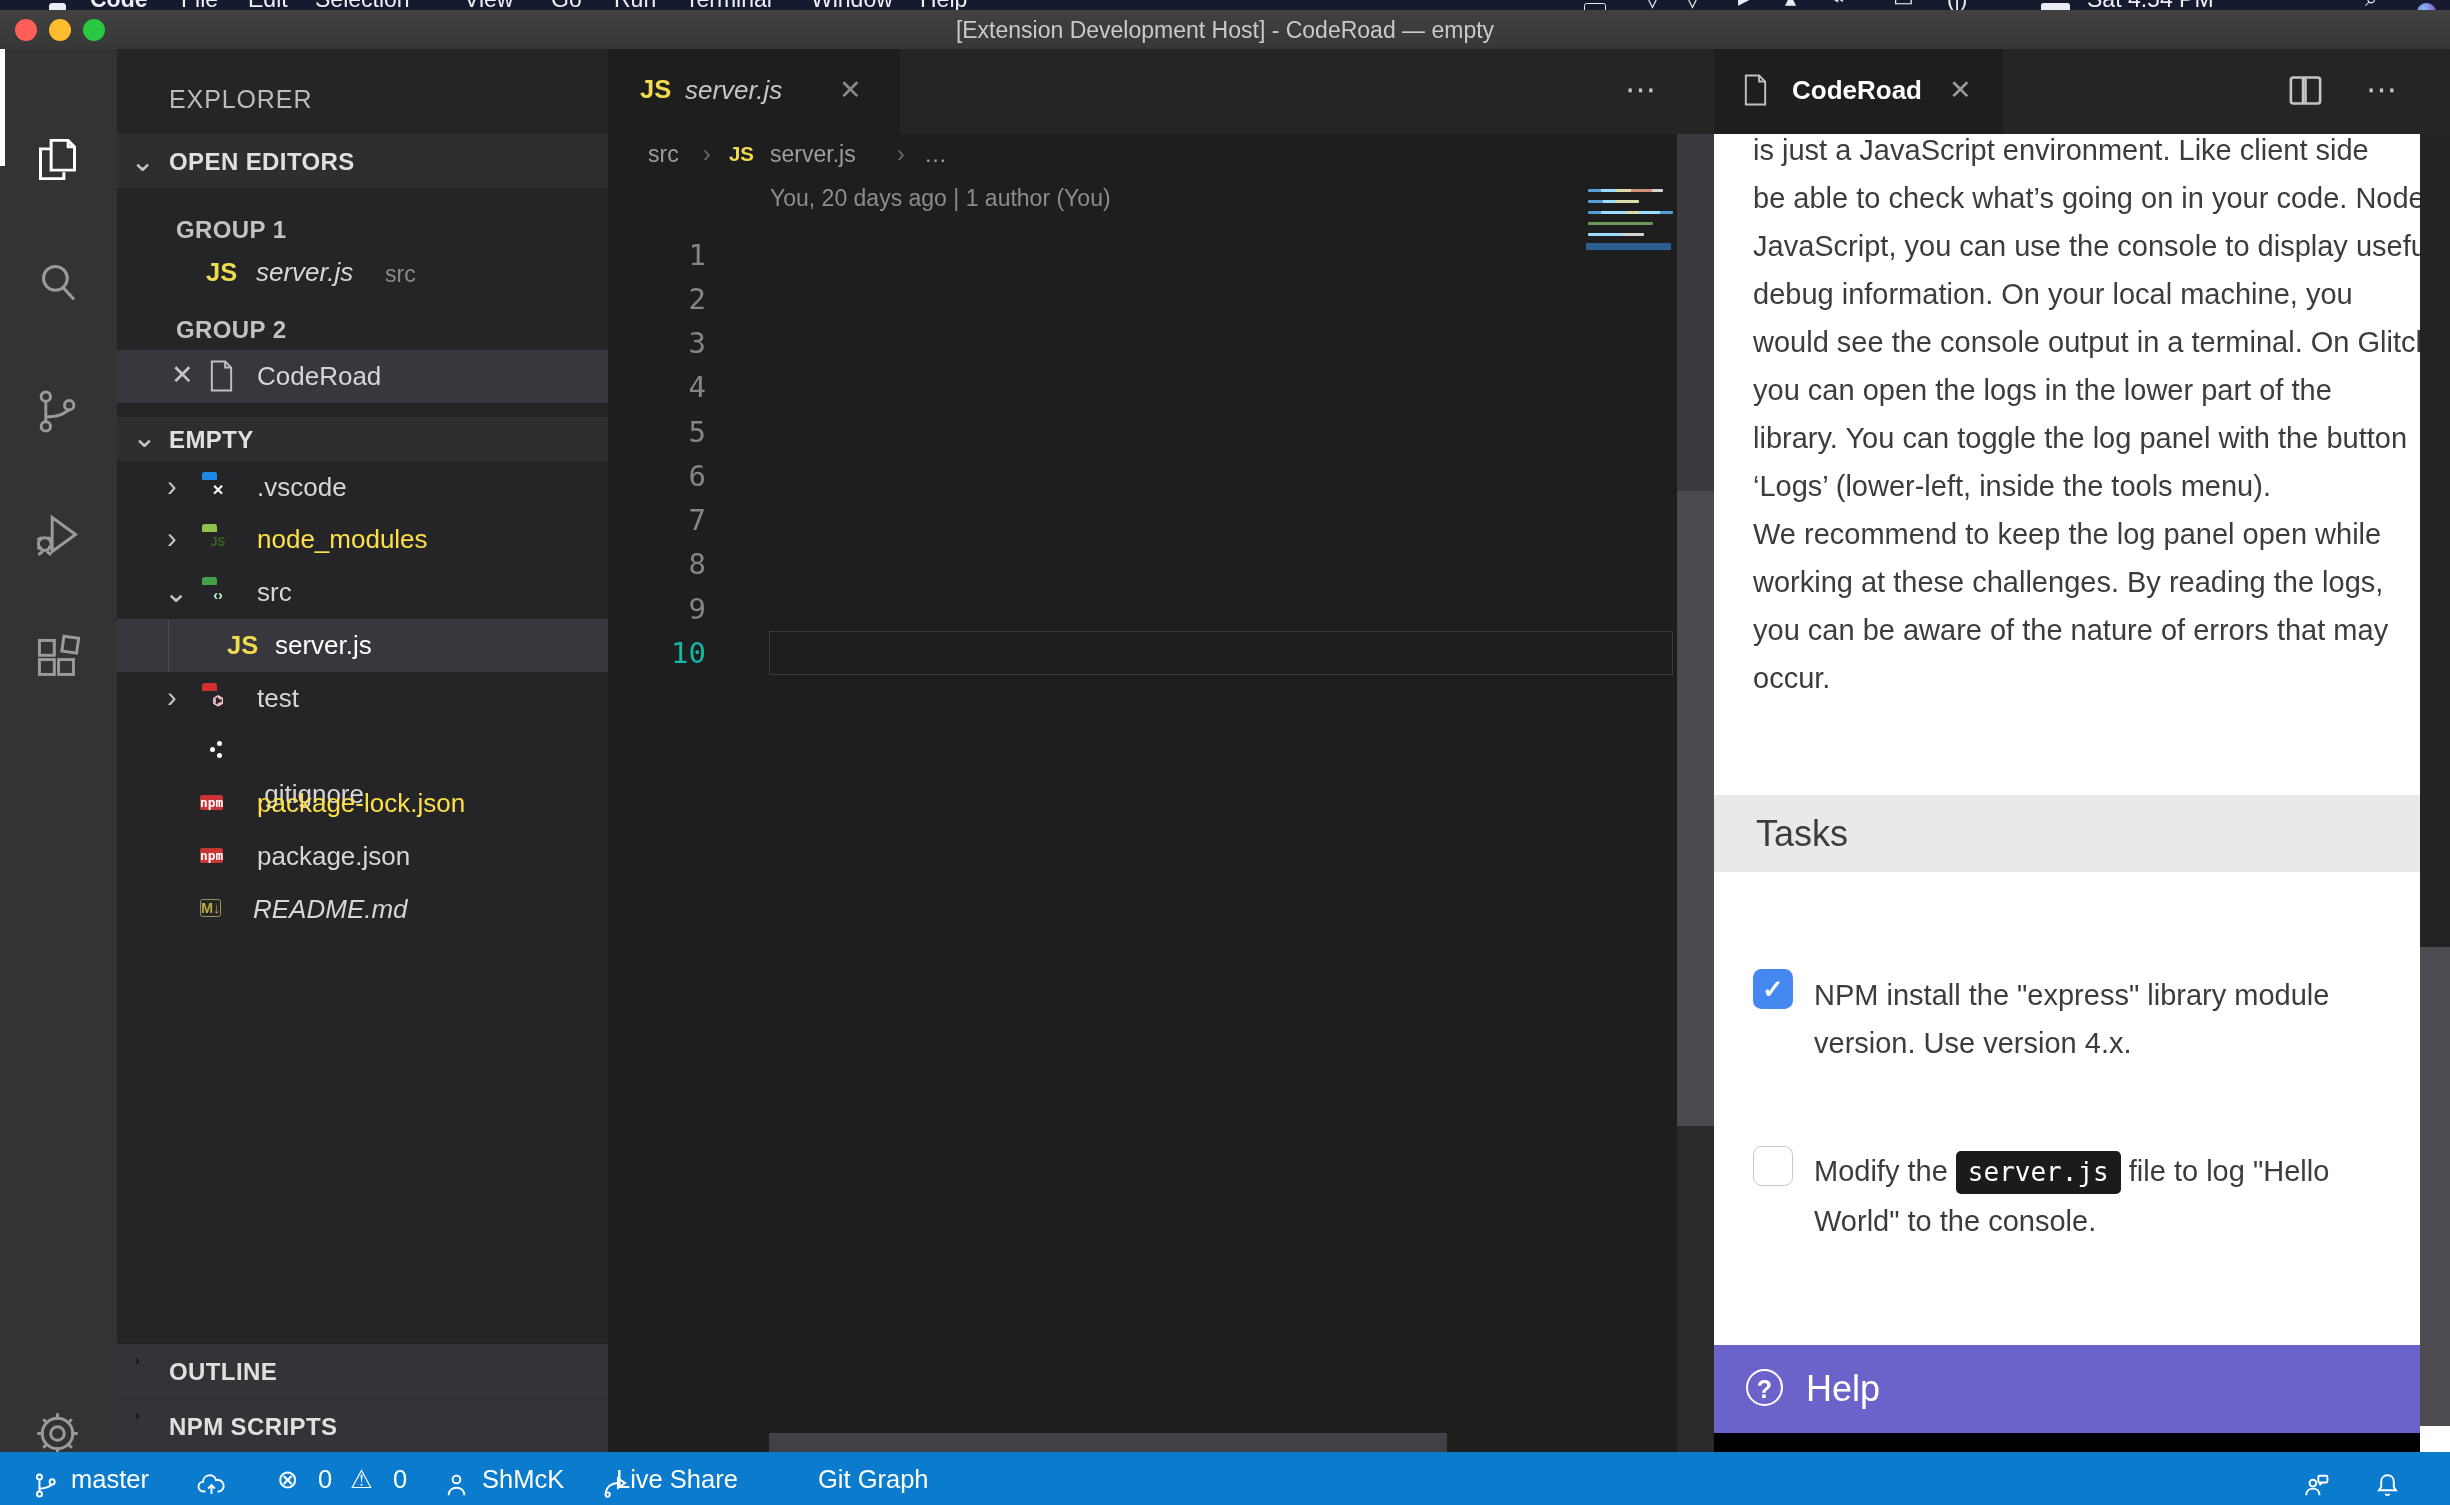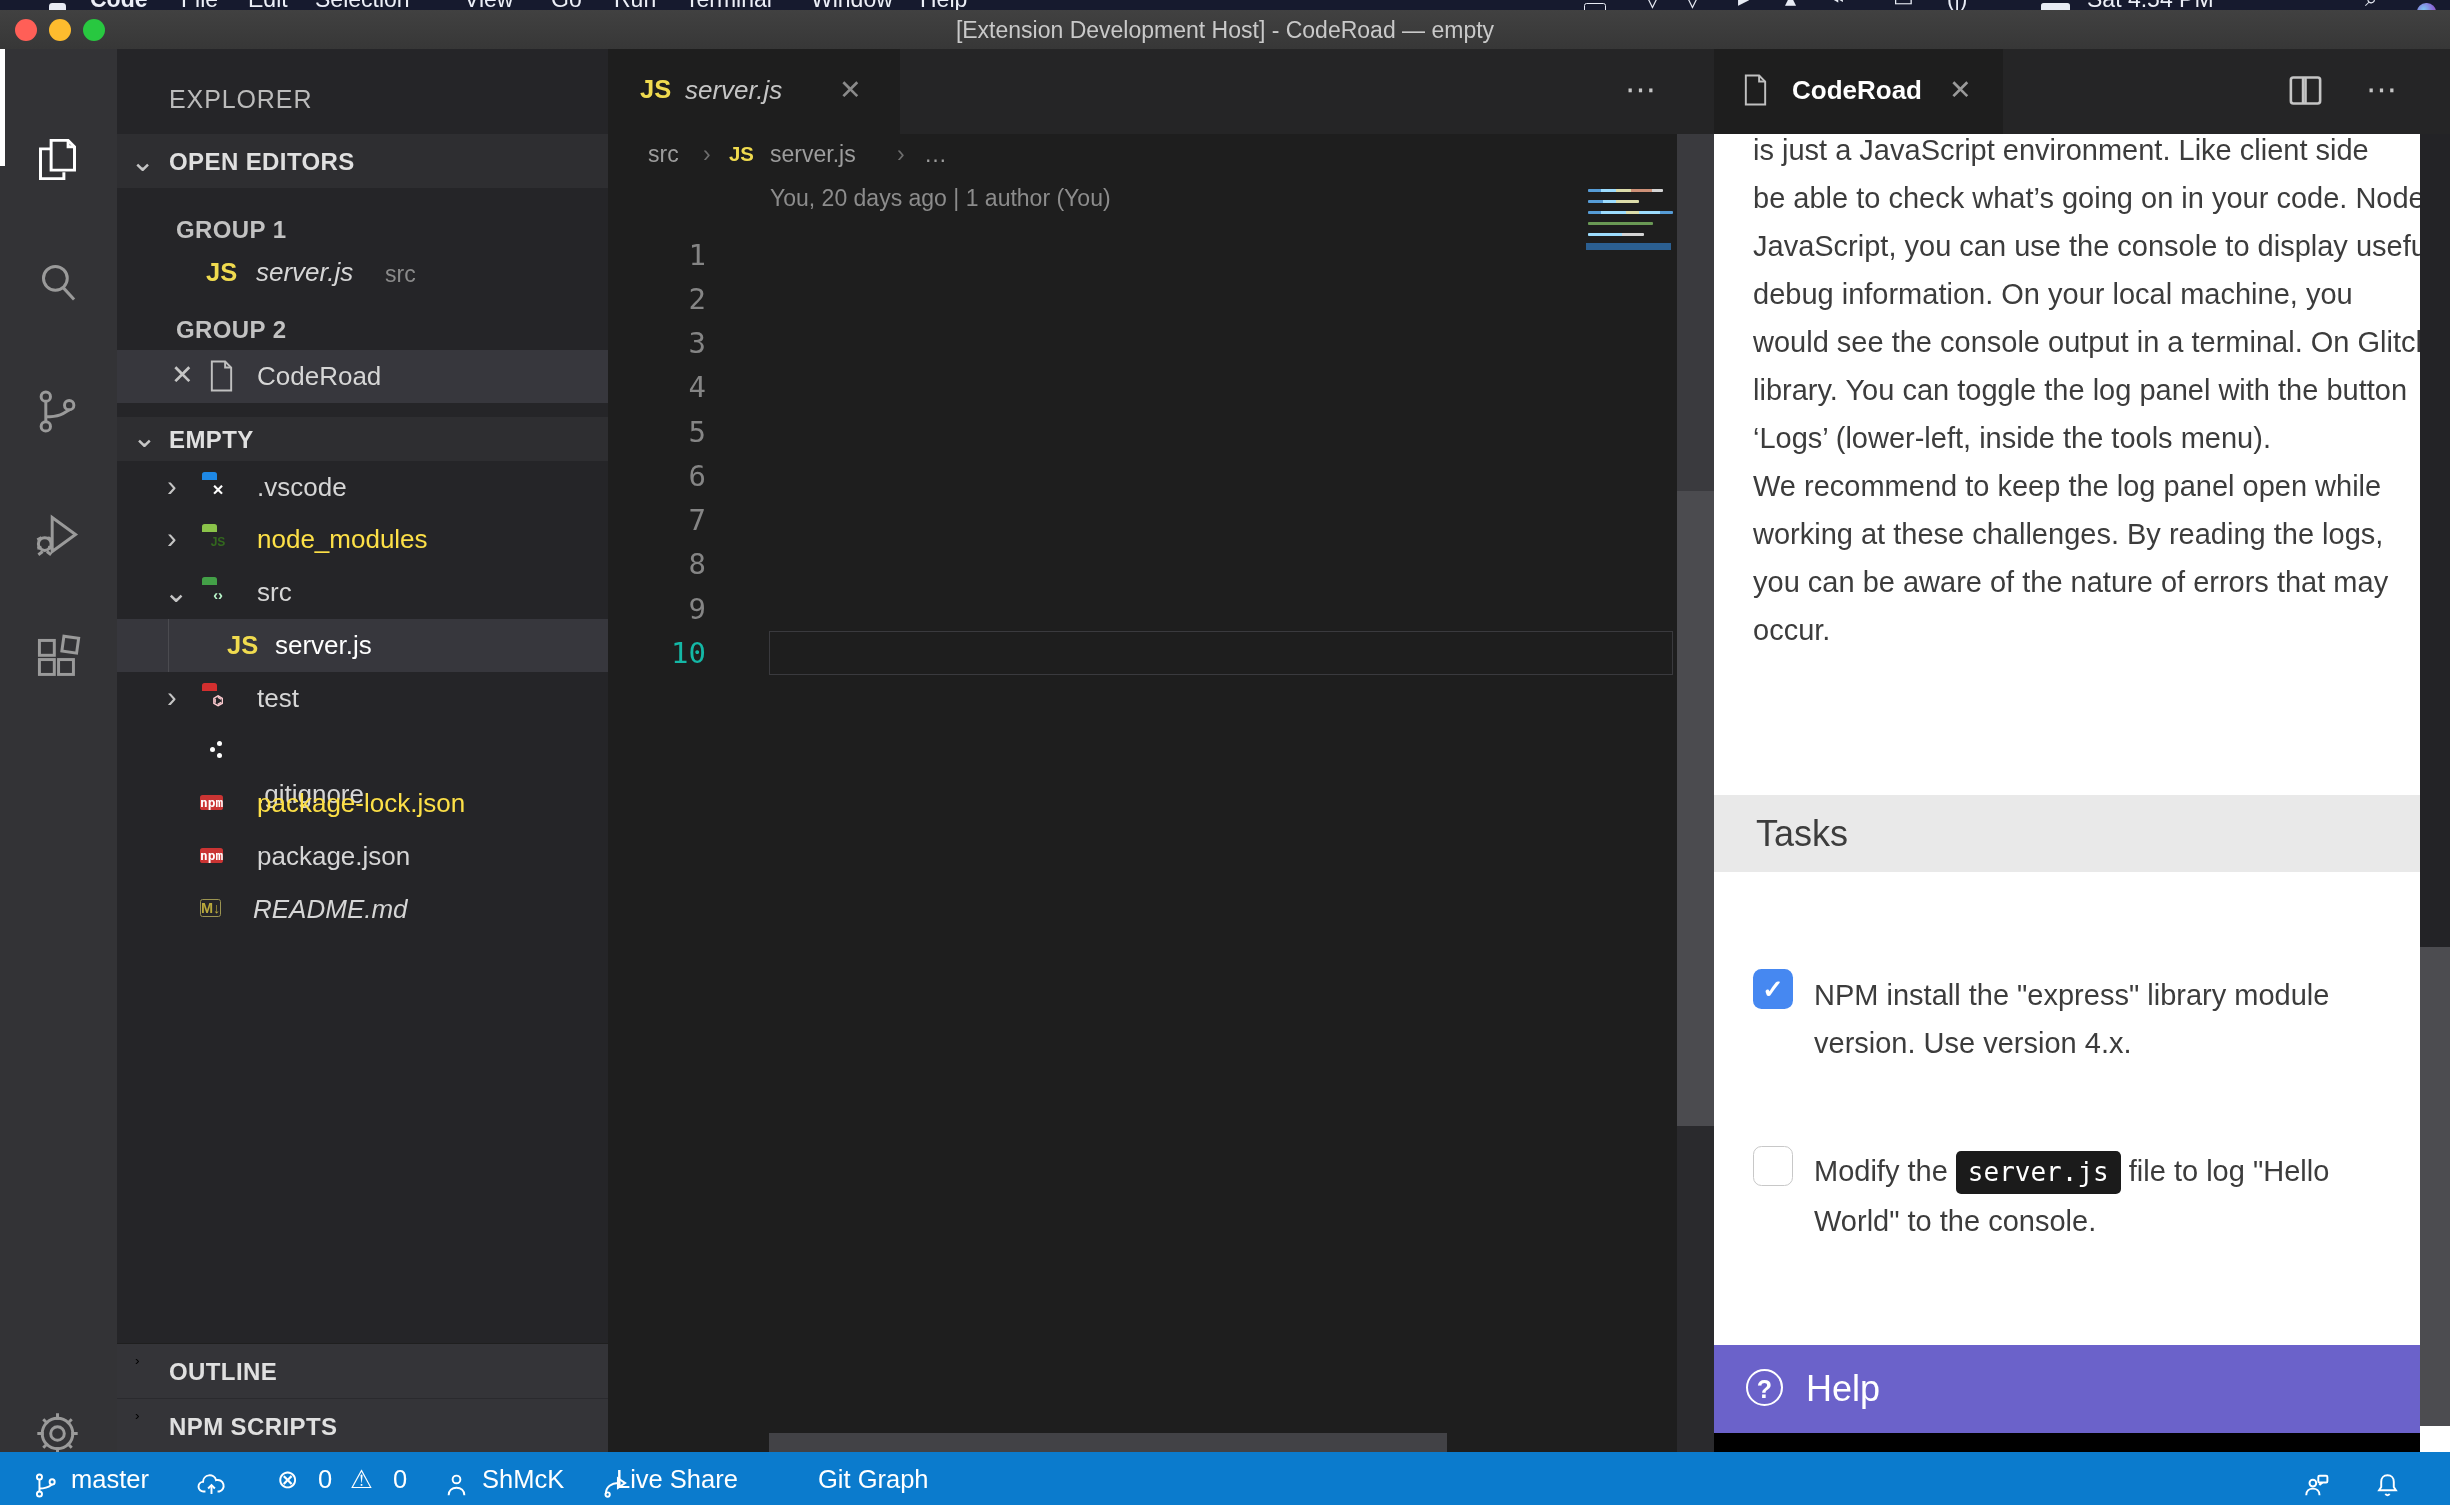--- a/index.html
+++ b/index.html
@@ -381,20 +381,21 @@
     <span class="more" style="left:652px;top:22px;">⋯</span>
   </div>
 
   <div id="wcontent">
     <div id="wpara">
       <div class="pline">is just a JavaScript environment. Like client side</div>
       <div class="pline">be able to check what’s going on in your code. Node</div>
       <div class="pline">JavaScript, you can use the console to display useful</div>
       <div class="pline">debug information. On your local machine, you</div>
       <div class="pline">would see the console output in a terminal. On Glitch</div>
+      <div class="pline">you can open the logs in the lower part of the</div>
       <div class="pline">library. You can toggle the log panel with the button</div>
       <div class="pline">‘Logs’ (lower-left, inside the tools menu).</div>
       <div class="pline">We recommend to keep the log panel open while</div>
       <div class="pline">working at these challenges. By reading the logs,</div>
       <div class="pline">you can be aware of the nature of errors that may</div>
       <div class="pline">occur.</div>
     </div>
 
     <div id="taskband">
       <span class="tbl">Tasks</span>

